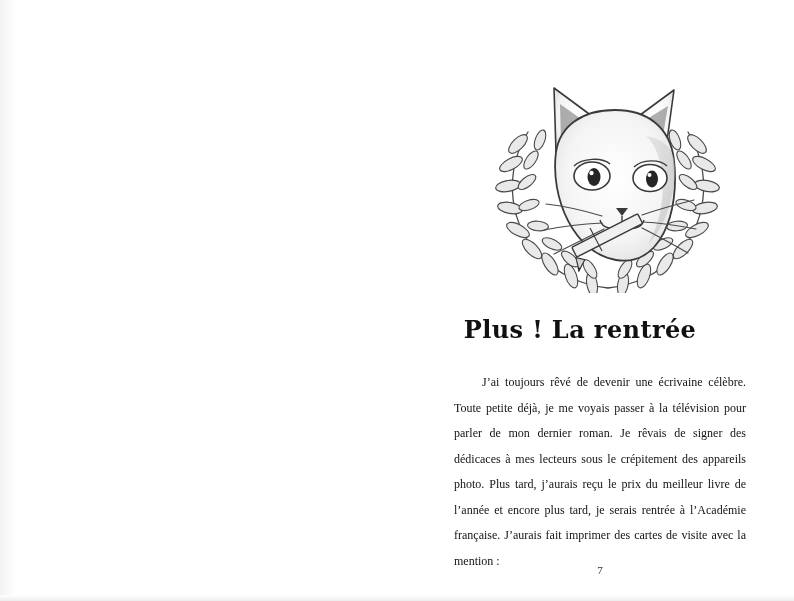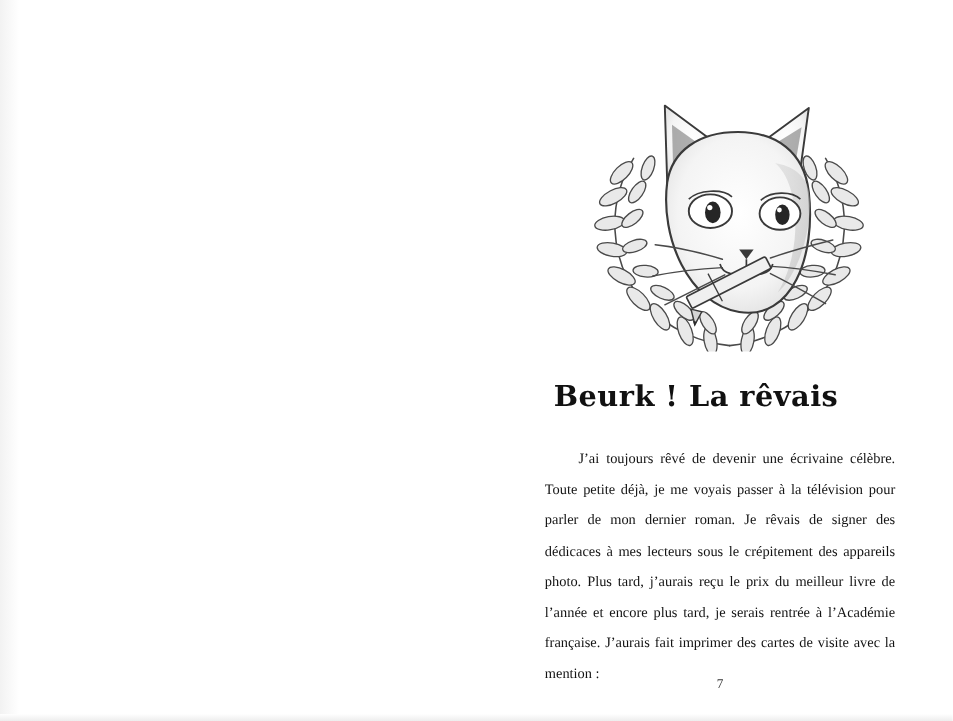--- a/index.html
+++ b/index.html
@@ -194,19 +194,19 @@
           <g>
             <rect x="100" y="182" width="74" height="11" rx="1.5" transform="rotate(-27 137 187)" fill="#f0f0f0" stroke="#3a3a3a" stroke-width="1.4"></rect>
             <path d="M106 199 L96 206 L99 193 Z" transform="rotate(-27 137 187)" fill="#d4d4d4" stroke="#3a3a3a" stroke-width="1.2"></path>
             <path d="M98.5 204.5 L95 207 L96 202.5 Z" transform="rotate(-27 137 187)" fill="#2b2b2b"></path>
             <line x1="120" y1="180" x2="132" y2="203" stroke="#3a3a3a" stroke-width="1.1"></line>
           </g>
         </g>
       </svg>
     </div>
 
-    <h1 class="chapter-title">Beurk ! La rêvais</h1>
+    <h1 class="chapter-title">Plus ! La rentrée</h1>
 
     <p class="body-text">J’ai toujours rêvé de devenir une écrivaine célèbre. Toute petite déjà, je me voyais passer à la télévision pour parler de mon dernier roman. Je rêvais de signer des dédicaces à mes lecteurs sous le crépitement des appareils photo. Plus tard, j’aurais reçu le prix du meilleur livre de l’année et encore plus tard, je serais rentrée à l’Académie française. J’aurais fait imprimer des cartes de visite avec la mention :</p>
 
     <div class="folio">7</div>
   </div>
 </div>
 
 </body></html>

